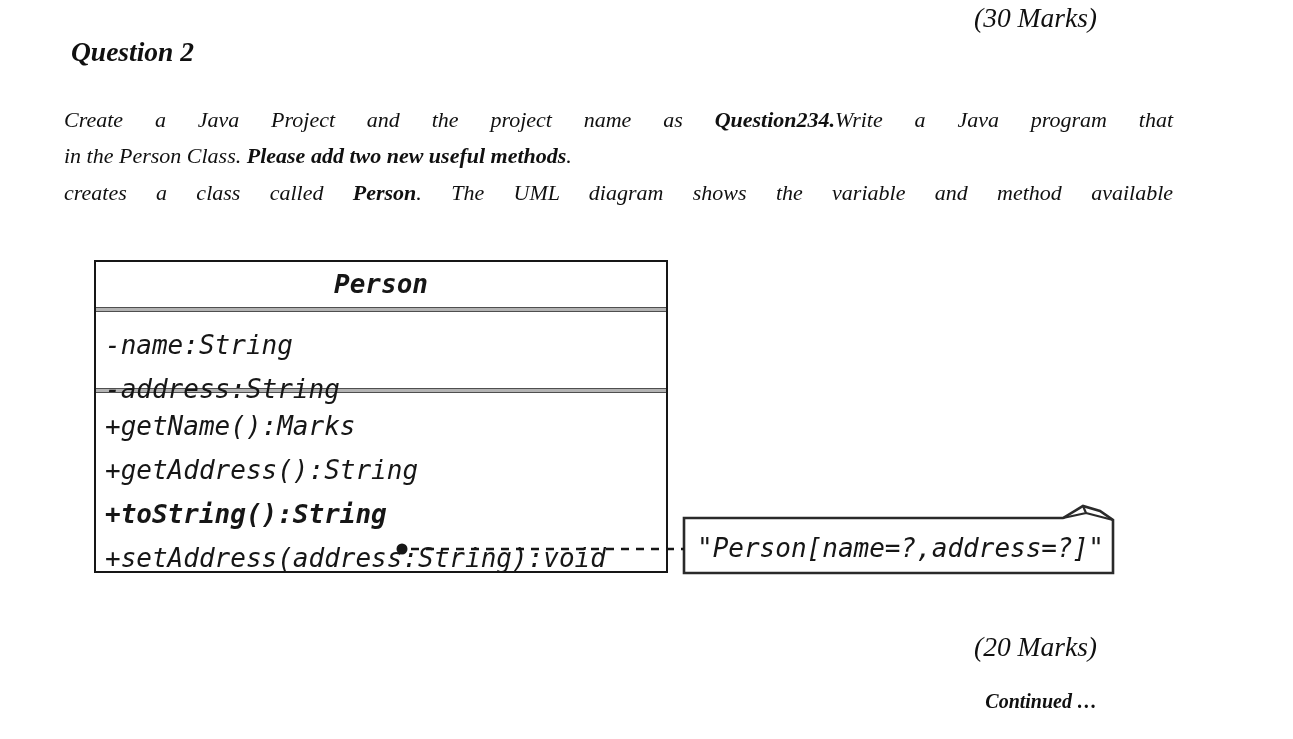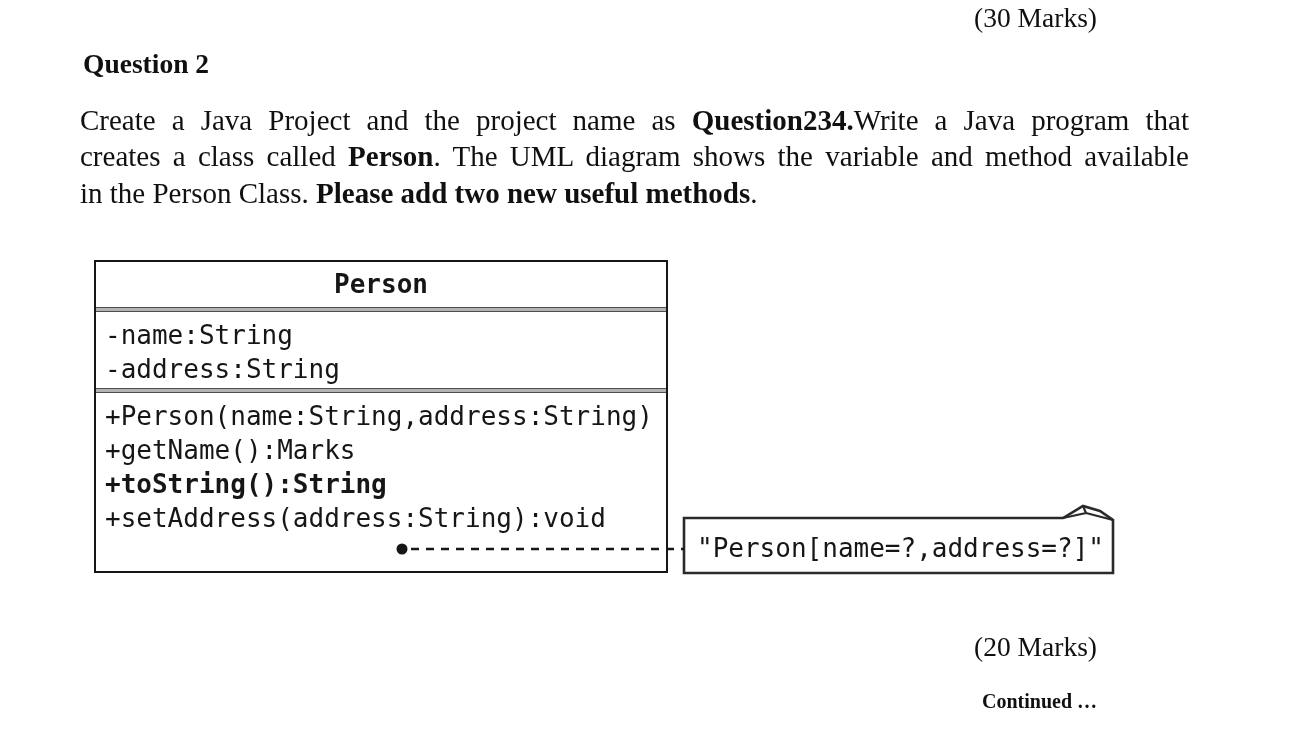--- a/index.html
+++ b/index.html
@@ -1,32 +1,32 @@
 <!DOCTYPE html>
 <html><head>
 <meta charset="utf-8">
 <style>
   html,body{margin:0;padding:0;background:#ffffff;}
   .canvas{
     position:relative;width:1209px;height:739px;background:#ffffff;
-    font-family:"Liberation Serif", serif;color:#101010;overflow:hidden;
+    font-family:"Liberation Serif", serif;color:#101010;overflow:hidden;font-style:italic;
   }
   
   .marks{
     position:absolute;right:112px;font-size:27.5px;white-space:pre;
   }
   .marks.top{top:2px;}
   .marks.bottom{top:620px;margin-top:11px;}
   .qtitle{
-    position:absolute;left:71px;top:36px;margin:12px;
+    position:absolute;left:71px;top:36px;margin:0;
     font-size:27.5px;font-weight:bold;
   }
   .para{
-    position:absolute;left:80px;top:102px;width:1109px;
-    font-size:29px;line-height:36.4px;
+    position:absolute;left:64px;top:102px;width:1109px;
+    font-size:22px;line-height:36.4px;
   }
   .jline{text-align:justify;text-align-last:justify;}
   .jline.last{text-align:left;text-align-last:left;}
   .b{font-weight:bold;}
   .continued{
     position:absolute;right:112px;top:690px;
     font-size:20px;font-weight:bold;white-space:pre;
   }
   
   .uml{
@@ -36,56 +36,56 @@
   }
   .uml-header{
     height:45px;line-height:45px;text-align:center;font-weight:bold;
   }
   .uml-divider{
     height:3px;background:#b3b3b3;
     border-top:1px solid #4f4f4f;border-bottom:1px solid #4f4f4f;
   }
   .uml-attrs{height:76px;padding:6px 0 0 9px;box-sizing:border-box;}
   .uml-methods{padding:6px 0 0 9px;}
-  .uml-line{height:34px;line-height:34px;white-space:pre;}
+  .uml-line{height:34px;line-height:34px;white-space:pre;margin-top:10px;}
   .uml-line.bold{font-weight:bold;}
   
   .annot{position:absolute;left:390px;top:495px;z-index:5;}
   .note-text{
     position:absolute;left:697px;top:533px;z-index:6;
     font-family:"DejaVu Sans Mono", monospace;font-size:26px;color:#161616;
     white-space:pre;
   }
 </style>
 </head>
 <body>
 
 <div class="canvas">
 
   <div class="marks top">(30 Marks)</div>
 
   <h2 class="qtitle">Question 2</h2>
 
   <div class="para">
     <div class="jline"><span>Create a Java Project and the project name as </span><span class="b">Question234.</span><span>Write a Java program that</span></div>
+    <div class="jline last"><span>in the Person Class. </span><span class="b">Please add two new useful methods</span><span>.</span></div>
     <div class="jline"><span>creates a class called </span><span class="b">Person</span><span>. The UML diagram shows the variable and method available</span></div>
-    <div class="jline last"><span>in the Person Class. </span><span class="b">Please add two new useful methods</span><span>.</span></div>
   </div>
 
   <div class="uml">
     <div class="uml-header">Person</div>
     <div class="uml-divider"></div>
     <div class="uml-attrs">
       <div class="uml-line">-name:String</div>
       <div class="uml-line">-address:String</div>
     </div>
     <div class="uml-divider"></div>
     <div class="uml-methods">
-      <div class="uml-line">+Person(name:String,address:String)</div>
       <div class="uml-line">+getName():Marks</div>
+      <div class="uml-line">+getAddress():String</div>
       <div class="uml-line bold">+toString():String</div>
       <div class="uml-line">+setAddress(address:String):void</div>
     </div>
   </div>
 
   <svg class="annot" width="745" height="90" viewBox="0 0 745 90">
     <path d="M294,23 H673 L693,11 L710,16 L723,25 V78 H294 Z" fill="#ffffff" stroke="#2a2a2a" stroke-width="2.6" stroke-linejoin="miter"></path>
     <path d="M673,23 L696,18 L693,11 M696,18 L723,25" fill="none" stroke="#2a2a2a" stroke-width="2.2"></path>
     <circle cx="12" cy="54" r="5.5" fill="#161616"></circle>
     <line x1="21" y1="54" x2="294" y2="54" stroke="#161616" stroke-width="2.6" stroke-dasharray="8 7"></line>

